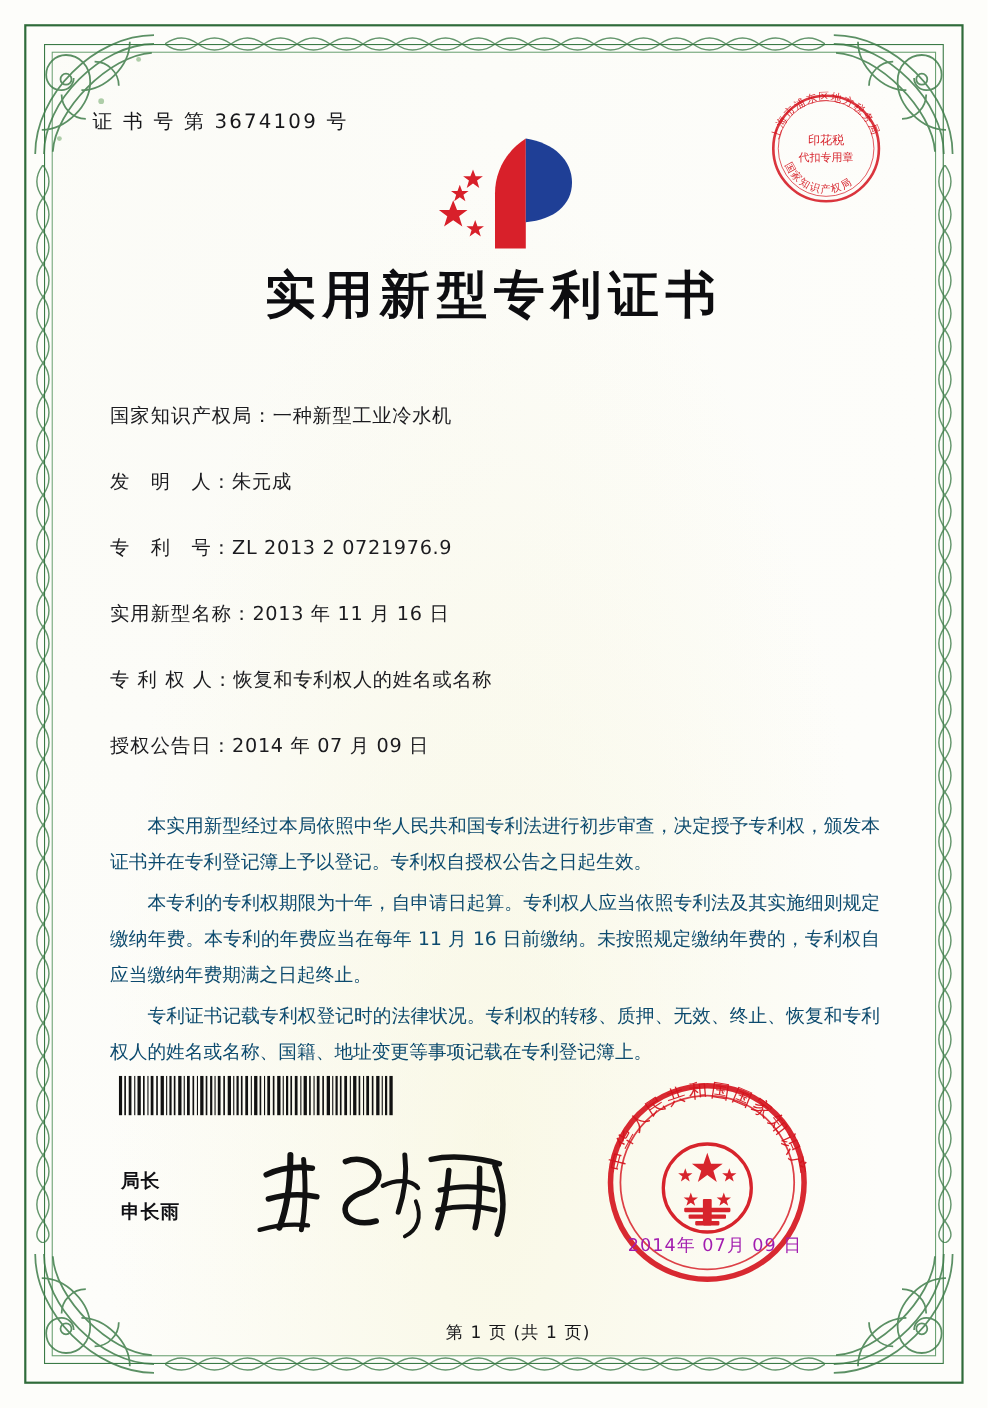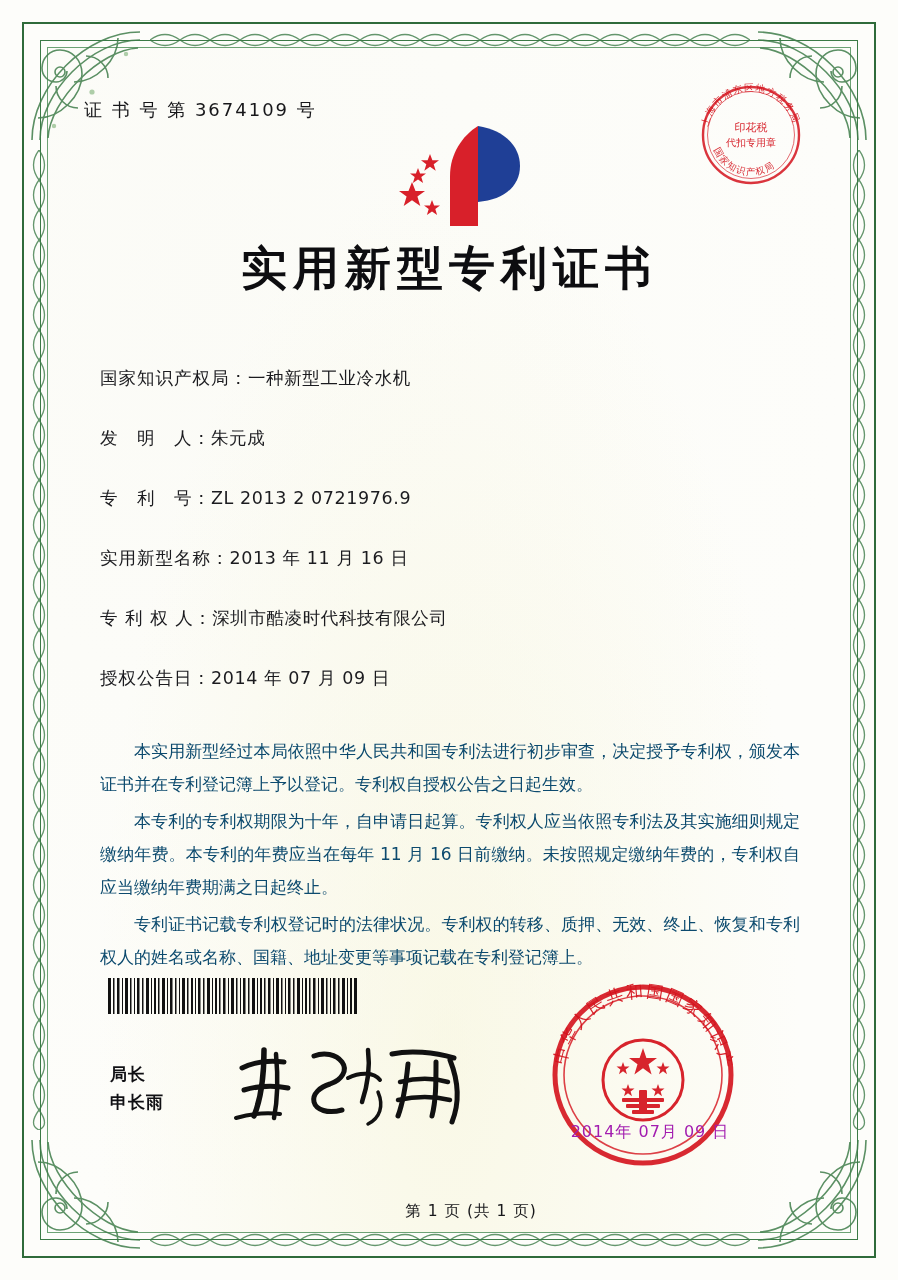--- a/index.html
+++ b/index.html
@@ -373,21 +373,21 @@
     <div class="field-row">
       <span class="field-label fl-w2">发　明　人：</span><span class="field-value">朱元成</span>
     </div>
     <div class="field-row">
       <span class="field-label fl-w2">专　利　号：</span><span class="field-value">ZL 2013 2 0721976.9</span>
     </div>
     <div class="field-row">
       <span class="field-label fl-w2">实用新型名称：</span><span class="field-value">2013 年 11 月 16 日</span>
     </div>
     <div class="field-row">
-      <span class="field-label fl-w2">专 利 权 人：</span><span class="field-value">深圳市酷凌时代科技有限公司</span>
+      <span class="field-label fl-w2">专 利 权 人：</span><span class="field-value">恢复和专利权人的姓名或名称</span>
     </div>
     <div class="field-row">
       <span class="field-label fl-w2">授权公告日：</span><span class="field-value">2014 年 07 月 09 日</span>
     </div>
   </div>
 
   <div class="body-text">
     <p>本实用新型经过本局依照中华人民共和国专利法进行初步审查，决定授予专利权，颁发本证书并在专利登记簿上予以登记。专利权自授权公告之日起生效。</p>
     <p>本专利的专利权期限为十年，自申请日起算。专利权人应当依照专利法及其实施细则规定缴纳年费。本专利的年费应当在每年 11 月 16 日前缴纳。未按照规定缴纳年费的，专利权自应当缴纳年费期满之日起终止。</p>
     <p>专利证书记载专利权登记时的法律状况。专利权的转移、质押、无效、终止、恢复和专利权人的姓名或名称、国籍、地址变更等事项记载在专利登记簿上。</p>

